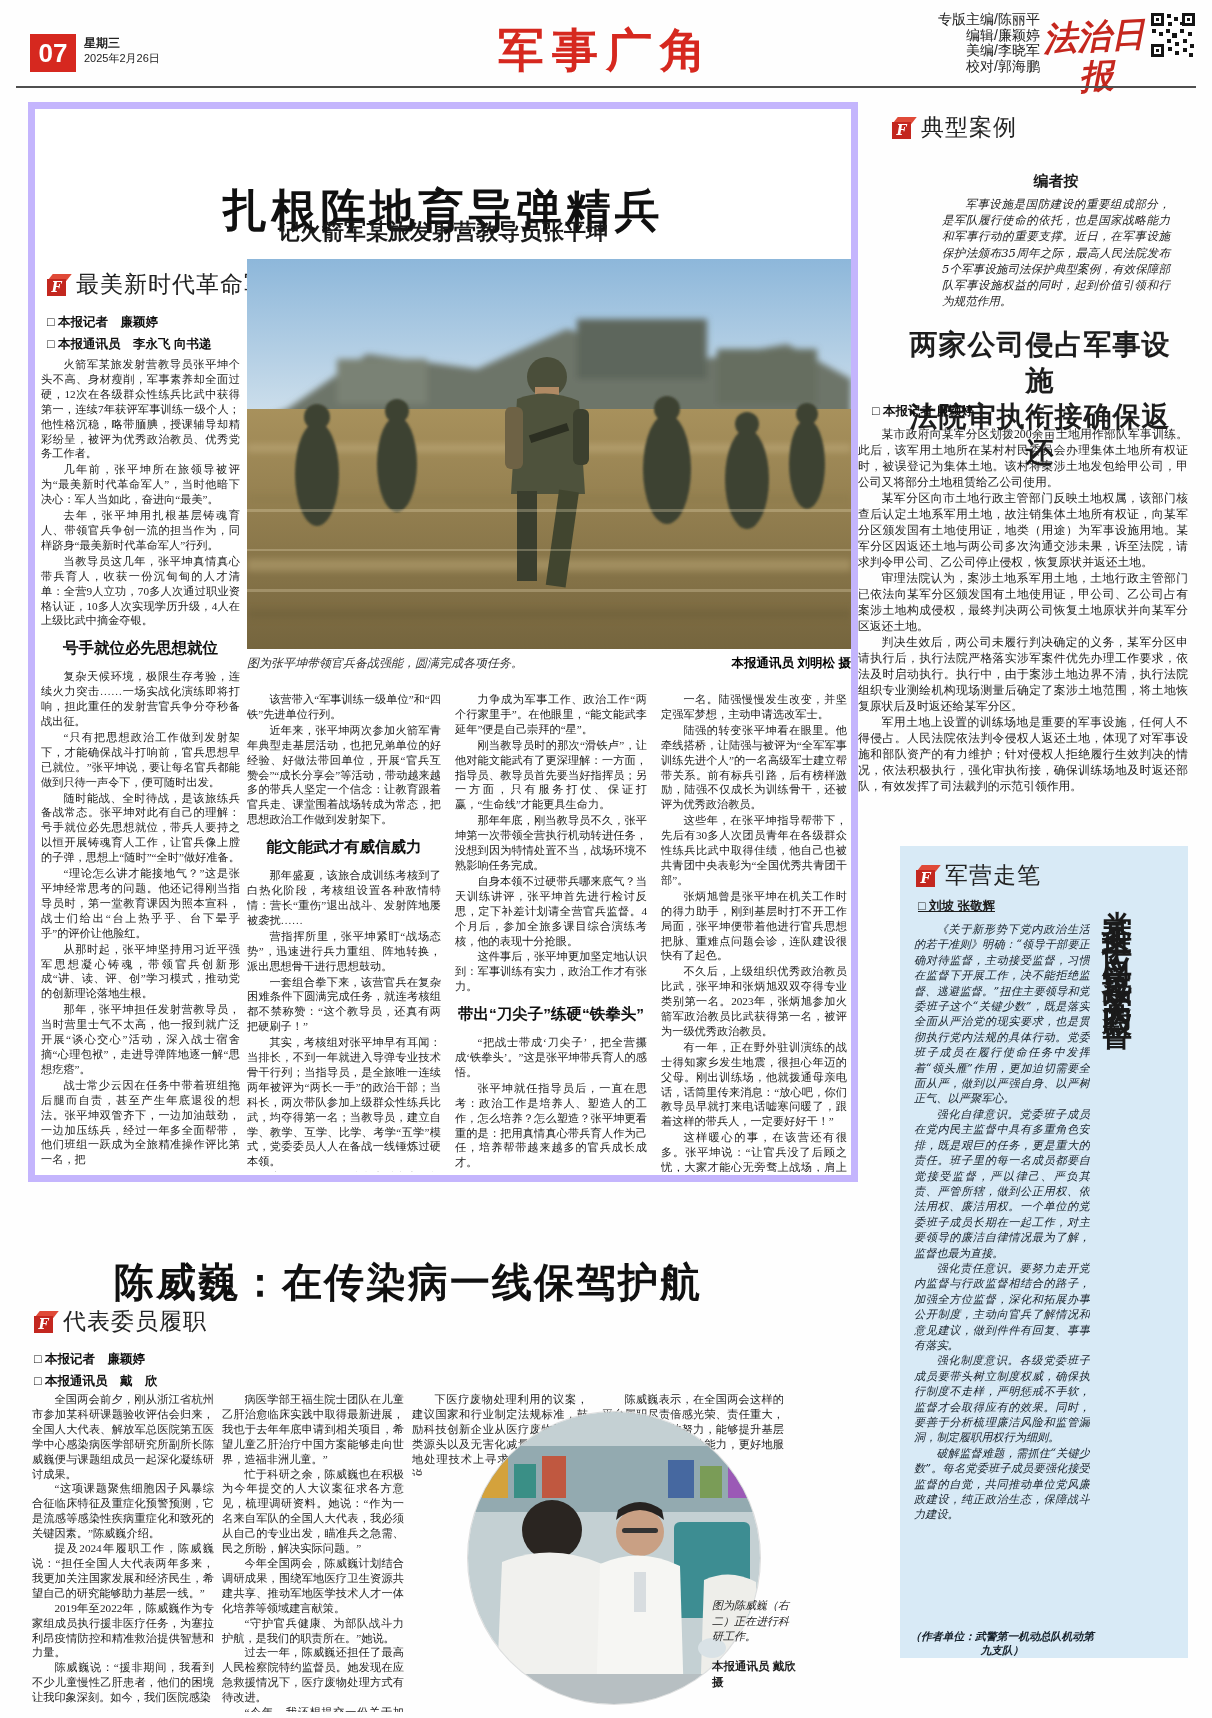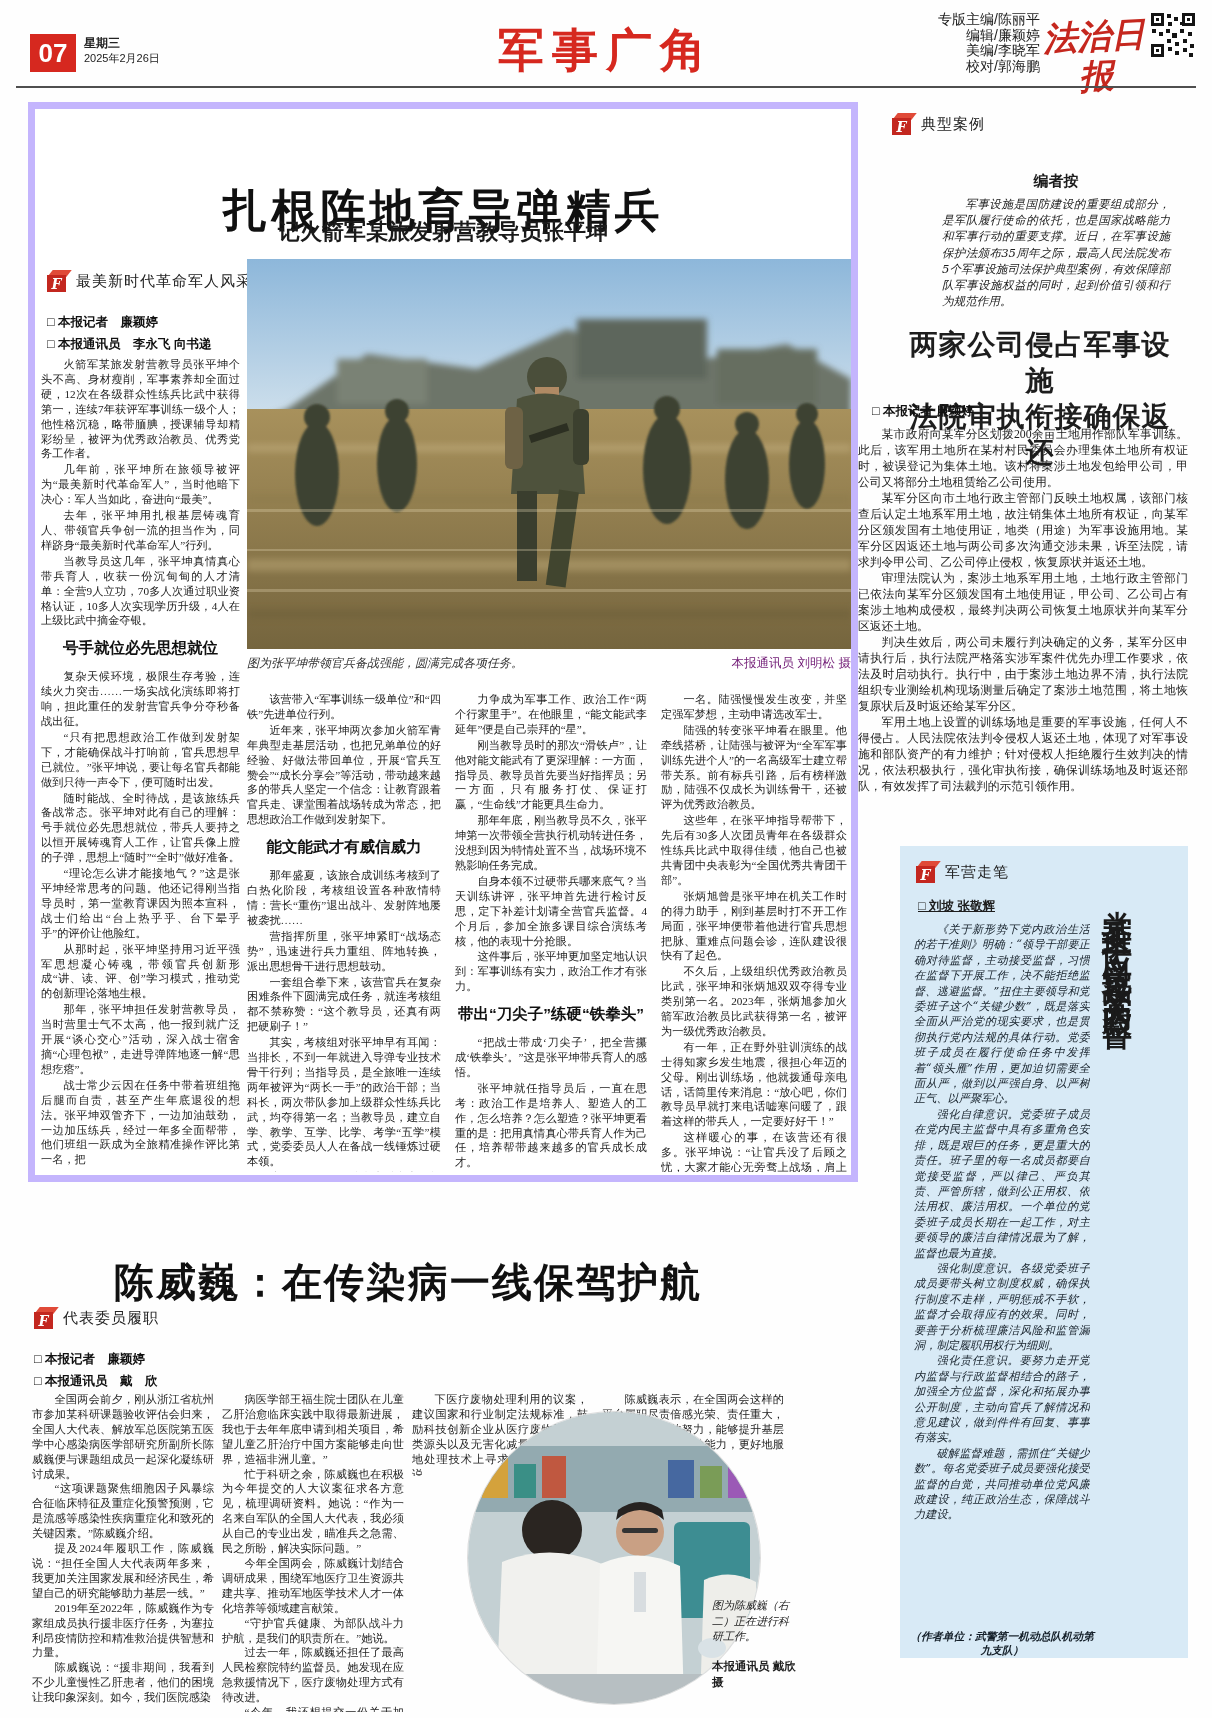--- a/index.html
+++ b/index.html
@@ -23,34 +23,34 @@
 
   
   .tagrow{display:flex;align-items:center;gap:7px;}
   .cube{position:relative;width:24px;height:24px;flex:0 0 24px;}
   .cube .cface{position:absolute;left:2px;top:6px;width:19px;height:17px;background:#c3271f;}
   .cube .ctop{position:absolute;left:5px;top:1px;width:19px;height:7px;background:#e04a38;
               transform:skewX(-38deg);}
   .cube .cf{position:absolute;left:2px;top:6px;width:19px;height:17px;color:#fff;
             font-family:"DejaVu Serif",serif;font-style:italic;font-weight:700;font-size:14px;
             display:flex;align-items:center;justify-content:center;}
-  .taglabel{font-size:15px;color:#222;letter-spacing:1px;}
+  .taglabel{font-size:23px;color:#222;letter-spacing:1px;}
 
   
   .mainbox{left:28px;top:102px;width:816px;height:1066px;border:7px solid #c4b5fd;background:#fff;}
   .m-head{left:0;right:0;top:42px;text-align:center;font-size:45px;font-weight:900;
           letter-spacing:4px;color:#101010;}
   .m-deck{left:0;right:0;top:108px;text-align:center;font-size:22px;font-weight:600;color:#1a1a1a;}
   .m-tag{left:10px;top:160px;}
   .bylines{font-size:12.5px;font-weight:700;line-height:22px;color:#111;}
   .m-bys{left:12px;top:202px;}
   .m-photo{left:212px;top:150px;width:604px;height:390px;overflow:hidden;background:#9db;}
   .caprow{left:212px;top:546px;width:604px;display:flex;justify-content:space-between;align-items:baseline;text-align:center;}
   .cap{font-family:"DejaVu Serif",serif;font-style:italic;font-size:12px;color:#333;}
-  .capcredit{font-size:12.5px;font-weight:400;color:#701a75;}
+  .capcredit{font-size:12.5px;font-weight:700;color:#000000;}
 
   .ncol{overflow:hidden;}
   .ncol p{margin:0 0 1px 0;font-family:"Liberation Serif",serif;font-size:11.2px;
           line-height:14.9px;text-align:justify;text-indent:2em;color:#1c1c1c;}
   .colsub{font-family:"Liberation Sans",sans-serif;font-size:15.5px;font-weight:800;
           text-align:center;margin:10px 0;color:#111;}
   .m-col1{left:6px;top:248px;width:199px;height:812px;}
   .m-col2{left:212px;top:583px;width:194px;height:480px;}
   .m-col3{left:420px;top:583px;width:192px;height:480px;}
   .m-col4{left:626px;top:583px;width:186px;height:480px;}
@@ -330,22 +330,22 @@
         <span class="ctop"></span>
           <span class="cface"></span>
         <span class="cf">F</span>
       </span>
       <span class="taglabel">军营走笔</span>
     </div>
     <div class="abs e-byline">□ 刘坡 张敬辉</div>
     <div class="abs e-body">
         <p>《关于新形势下党内政治生活的若干准则》明确：“领导干部要正确对待监督，主动接受监督，习惯在监督下开展工作，决不能拒绝监督、逃避监督。”扭住主要领导和党委班子这个“关键少数”，既是落实全面从严治党的现实要求，也是贯彻执行党内法规的具体行动。党委班子成员在履行使命任务中发挥着“领头雁”作用，更加迫切需要全面从严，做到以严强自身、以严树正气、以严聚军心。</p>
         <p>强化自律意识。党委班子成员在党内民主监督中具有多重角色安排，既是艰巨的任务，更是重大的责任。班子里的每一名成员都要自觉接受监督，严以律己、严负其责、严管所辖，做到公正用权、依法用权、廉洁用权。一个单位的党委班子成员长期在一起工作，对主要领导的廉洁自律情况最为了解，监督也最为直接。</p>
+        <p>强化责任意识。要努力走开党内监督与行政监督相结合的路子，加强全方位监督，深化和拓展办事公开制度，主动向官兵了解情况和意见建议，做到件件有回复、事事有落实。</p>
         <p>强化制度意识。各级党委班子成员要带头树立制度权威，确保执行制度不走样，严明惩戒不手软，监督才会取得应有的效果。同时，要善于分析梳理廉洁风险和监管漏洞，制定履职用权行为细则。</p>
-        <p>强化责任意识。要努力走开党内监督与行政监督相结合的路子，加强全方位监督，深化和拓展办事公开制度，主动向官兵了解情况和意见建议，做到件件有回复、事事有落实。</p>
         <p>破解监督难题，需抓住“关键少数”。每名党委班子成员要强化接受监督的自觉，共同推动单位党风廉政建设，纯正政治生态，保障战斗力建设。</p>
       </div>
     <div class="abs e-author">（作者单位：武警第一机动总队机动第九支队）</div>
     <div class="abs e-vhead">党委班子应自觉接受党内监督</div>
   </aside>
 
   <h2 class="abs r-head">陈威巍：在传染病一线保驾护航</h2>
   <div class="abs r-tag tagrow">
     <span class="cube">
       <span class="ctop"></span>

